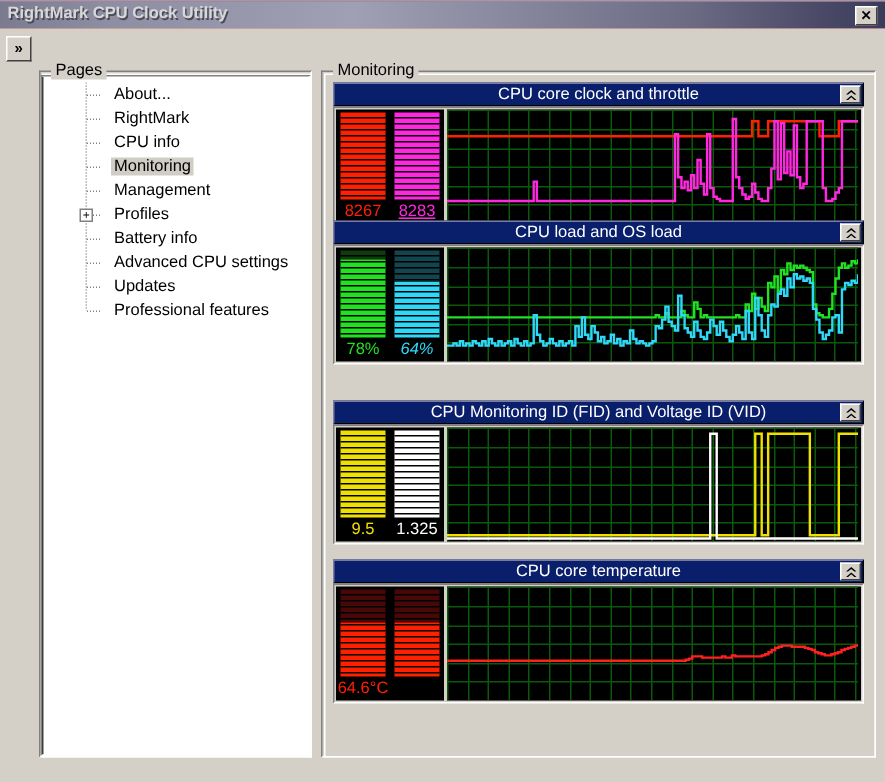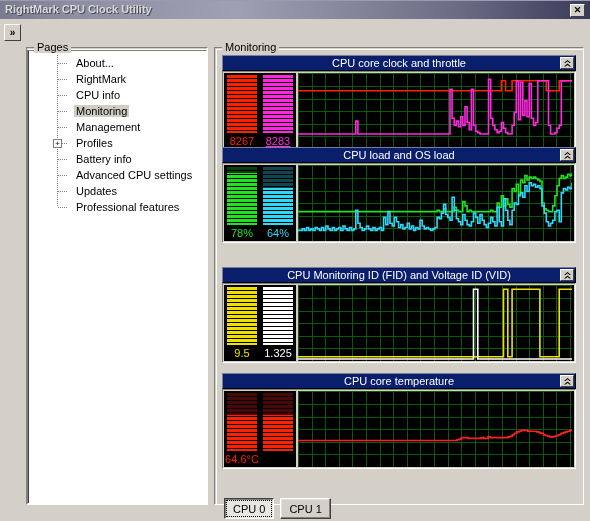--- a/index.html
+++ b/index.html
@@ -349,21 +349,21 @@
                 <div class="barseg" style="top: 31px;"></div>
                 <div class="barseg" style="top: 35px;"></div>
                 <div class="barseg" style="top: 39px;"></div>
                 <div class="barseg" style="top: 43px;"></div>
                 <div class="barseg" style="top: 47px;"></div>
                 <div class="barseg" style="top: 51px;"></div>
                 <div class="barseg" style="top: 55px;"></div>
               </div>
               <div class="barlabels">
                 <span style="color: rgb(34, 224, 34);">78%</span>
-                <span style="color: rgb(48, 216, 248);">64%</span>
+                <span style="color: rgb(48, 216, 248); font-style: italic;">64%</span>
               </div>
             </div>
             <div class="graph">
               <svg width="274" height="76" viewBox="0 0 274 76">
                 <rect x="0" y="0" width="274" height="76" fill="#000000"></rect>
                 <line x1="0.5" y1="0" x2="0.5" y2="76" stroke="#0a5a0a" stroke-width="1"></line>
                 <line x1="14.5" y1="0" x2="14.5" y2="76" stroke="#0a5a0a" stroke-width="1"></line>
                 <line x1="27.5" y1="0" x2="27.5" y2="76" stroke="#0a5a0a" stroke-width="1"></line>
                 <line x1="41.5" y1="0" x2="41.5" y2="76" stroke="#0a5a0a" stroke-width="1"></line>
                 <line x1="54.5" y1="0" x2="54.5" y2="76" stroke="#0a5a0a" stroke-width="1"></line>
@@ -570,19 +570,15 @@
                 <line x1="0" y1="26.5" x2="274" y2="26.5" stroke="#0a5a0a" stroke-width="1"></line>
                 <line x1="0" y1="13.5" x2="274" y2="13.5" stroke="#0a5a0a" stroke-width="1"></line>
                 <line x1="0" y1="0.5" x2="274" y2="0.5" stroke="#0a5a0a" stroke-width="1"></line>
                 <path d="M0.0 49.5 L2.2 49.5 L2.2 49.5 L4.4 49.5 L4.4 49.5 L6.6 49.5 L6.6 49.5 L8.8 49.5 L8.8 49.5 L11.0 49.5 L11.0 49.5 L13.3 49.5 L13.3 49.5 L15.5 49.5 L15.5 49.5 L17.7 49.5 L17.7 49.5 L19.9 49.5 L19.9 49.5 L22.1 49.5 L22.1 49.5 L24.3 49.5 L24.3 49.5 L26.5 49.5 L26.5 49.5 L28.7 49.5 L28.7 49.5 L30.9 49.5 L30.9 49.5 L33.1 49.5 L33.1 49.5 L35.4 49.5 L35.4 49.5 L37.6 49.5 L37.6 49.5 L39.8 49.5 L39.8 49.5 L42.0 49.5 L42.0 49.5 L44.2 49.5 L44.2 49.5 L46.4 49.5 L46.4 49.5 L48.6 49.5 L48.6 49.5 L50.8 49.5 L50.8 49.5 L53.0 49.5 L53.0 49.5 L55.2 49.5 L55.2 49.5 L57.5 49.5 L57.5 49.5 L59.7 49.5 L59.7 49.5 L61.9 49.5 L61.9 49.5 L64.1 49.5 L64.1 49.5 L66.3 49.5 L66.3 49.5 L68.5 49.5 L68.5 49.5 L70.7 49.5 L70.7 49.5 L72.9 49.5 L72.9 49.5 L75.1 49.5 L75.1 49.5 L77.3 49.5 L77.3 49.5 L79.5 49.5 L79.5 49.5 L81.8 49.5 L81.8 49.5 L84.0 49.5 L84.0 49.5 L86.2 49.5 L86.2 49.5 L88.4 49.5 L88.4 49.5 L90.6 49.5 L90.6 49.5 L92.8 49.5 L92.8 49.5 L95.0 49.5 L95.0 49.5 L97.2 49.5 L97.2 49.5 L99.4 49.5 L99.4 49.5 L101.6 49.5 L101.6 49.5 L103.9 49.5 L103.9 49.5 L106.1 49.5 L106.1 49.5 L108.3 49.5 L108.3 49.5 L110.5 49.5 L110.5 49.5 L112.7 49.5 L112.7 49.5 L114.9 49.5 L114.9 49.5 L117.1 49.5 L117.1 49.5 L119.3 49.5 L119.3 49.5 L121.5 49.5 L121.5 49.5 L123.7 49.5 L123.7 49.5 L126.0 49.5 L126.0 49.5 L128.2 49.5 L128.2 49.5 L130.4 49.5 L130.4 49.5 L132.6 49.5 L132.6 49.5 L134.8 49.5 L134.8 49.5 L137.0 49.5 L137.0 49.5 L139.2 49.5 L139.2 49.5 L141.4 49.5 L141.4 49.5 L143.6 49.5 L143.6 49.5 L145.8 49.5 L145.8 49.5 L148.0 49.5 L148.0 49.5 L150.3 49.5 L150.3 49.5 L152.5 49.5 L152.5 49.5 L154.7 49.5 L154.7 49.5 L156.9 49.5 L156.9 49.5 L159.1 49.5 L159.1 48.8 L161.3 48.8 L161.3 48.1 L163.5 48.1 L163.5 46.6 L165.7 46.6 L165.7 46.6 L167.9 46.6 L167.9 46.6 L170.1 46.6 L170.1 47.4 L172.4 47.4 L172.4 47.4 L174.6 47.4 L174.6 47.4 L176.8 47.4 L176.8 47.4 L179.0 47.4 L179.0 47.4 L181.2 47.4 L181.2 47.4 L183.4 47.4 L183.4 46.6 L185.6 46.6 L185.6 47.4 L187.8 47.4 L187.8 47.4 L190.0 47.4 L190.0 45.9 L192.2 45.9 L192.2 46.6 L194.5 46.6 L194.5 46.6 L196.7 46.6 L196.7 46.6 L198.9 46.6 L198.9 46.6 L201.1 46.6 L201.1 46.6 L203.3 46.6 L203.3 46.6 L205.5 46.6 L205.5 46.6 L207.7 46.6 L207.7 46.6 L209.9 46.6 L209.9 45.9 L212.1 45.9 L212.1 45.2 L214.3 45.2 L214.3 43.8 L216.5 43.8 L216.5 42.3 L218.8 42.3 L218.8 40.9 L221.0 40.9 L221.0 40.2 L223.2 40.2 L223.2 39.4 L225.4 39.4 L225.4 39.4 L227.6 39.4 L227.6 39.4 L229.8 39.4 L229.8 40.2 L232.0 40.2 L232.0 40.2 L234.2 40.2 L234.2 40.2 L236.4 40.2 L236.4 40.2 L238.6 40.2 L238.6 40.9 L240.9 40.9 L240.9 41.6 L243.1 41.6 L243.1 42.3 L245.3 42.3 L245.3 43.8 L247.5 43.8 L247.5 44.5 L249.7 44.5 L249.7 45.2 L251.9 45.2 L251.9 45.9 L254.1 45.9 L254.1 45.9 L256.3 45.9 L256.3 45.2 L258.5 45.2 L258.5 44.5 L260.7 44.5 L260.7 43.8 L263.0 43.8 L263.0 42.3 L265.2 42.3 L265.2 41.6 L267.4 41.6 L267.4 40.9 L269.6 40.9 L269.6 40.2 L271.8 40.2 L271.8 39.4 L274.0 39.4 L274.0 38.7" fill="none" stroke="#ff2020" stroke-width="1.6"></path>
               </svg>
             </div>
           </div>
         </div>
       </div>
 
-    <div class="cputabs" id="cpu-tabs">
-        <div class="cputab active">CPU 0</div>
-        <div class="cputab">CPU 1</div>
-      </div>
 
   </div>
 </div>
 
 </body></html>

